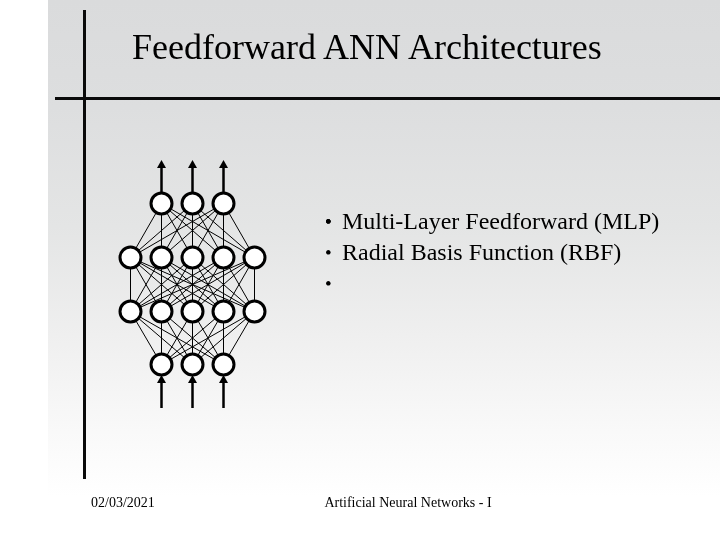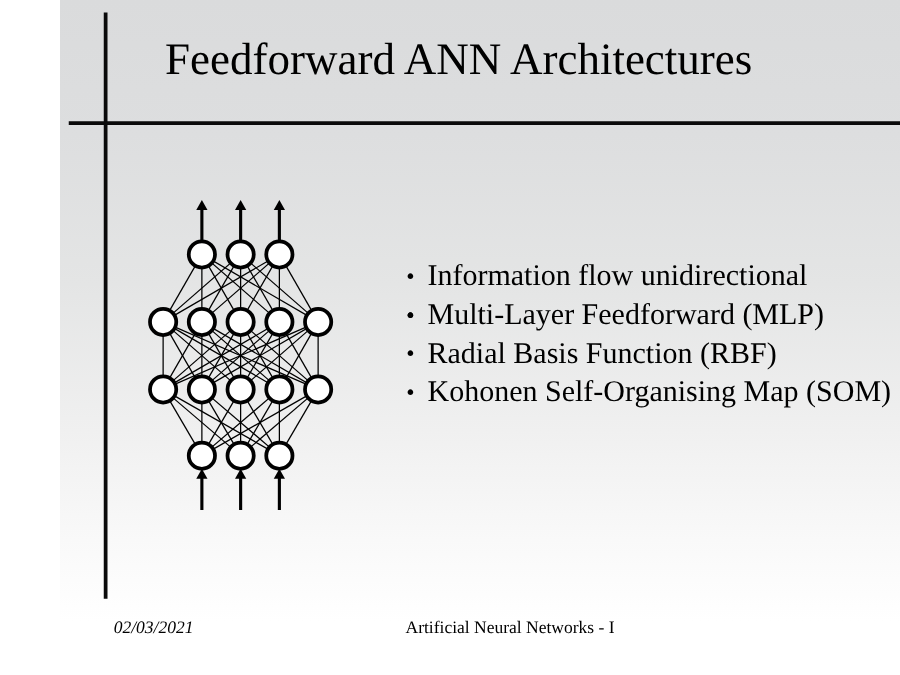--- a/index.html
+++ b/index.html
@@ -54,21 +54,21 @@
   }
   .dot {
     position: absolute;
     left: 0; top: 0;
     font-size: 19px;
   }
   .it { font-style: italic; }
   .footer-date {
     position: absolute;
     left: 43px; top: 495px;
-    font-size: 14px; line-height: 16px; font-style: italic;
+    font-size: 14px; line-height: 16px;
   }
   .footer-course {
     position: absolute;
     left: 0; top: 495px;
     width: 720px;
     text-align: center;
     font-size: 14px; line-height: 16px;
   }
   .footer-page {
     position: absolute;
@@ -167,33 +167,33 @@
       <circle cx="144.5" cy="311.5" r="10.5" fill="#ffffff" stroke="#000000" stroke-width="3"></circle>
       <circle cx="175.5" cy="311.5" r="10.5" fill="#ffffff" stroke="#000000" stroke-width="3"></circle>
       <circle cx="206.5" cy="311.5" r="10.5" fill="#ffffff" stroke="#000000" stroke-width="3"></circle>
       <circle cx="113.5" cy="364.5" r="10.5" fill="#ffffff" stroke="#000000" stroke-width="3"></circle>
       <circle cx="144.5" cy="364.5" r="10.5" fill="#ffffff" stroke="#000000" stroke-width="3"></circle>
       <circle cx="175.5" cy="364.5" r="10.5" fill="#ffffff" stroke="#000000" stroke-width="3"></circle>
     </svg>
 
   <ul class="bullets">
     <li>
-      <span class="dot">•</span><span>Information flow unidirectional</span>
+      <span class="dot">•</span>
     </li>
     <li>
       <span class="dot">•</span>
     </li>
     <li>
       <span class="dot">•</span><span>Multi-Layer Feedforward (MLP)</span>
     </li>
     <li>
       <span class="dot">•</span><span>Radial Basis Function (RBF)</span>
     </li>
     <li>
-      <span class="dot">•</span><span>Kohonen Self-Organising Map (SOM)</span>
+      <span class="dot">•</span>
     </li>
   </ul>
 
   <div class="footer-date">02/03/2021</div>
   <div class="footer-course">Artificial Neural Networks - I</div>
   <div class="footer-page">17</div>
 
 </div>
 
 </body></html>

